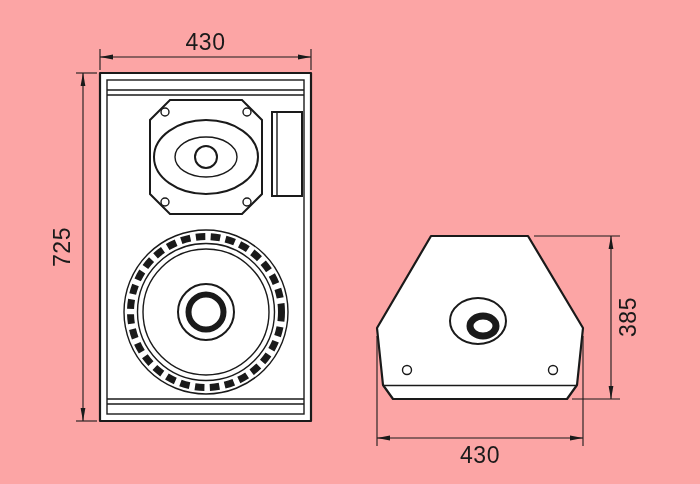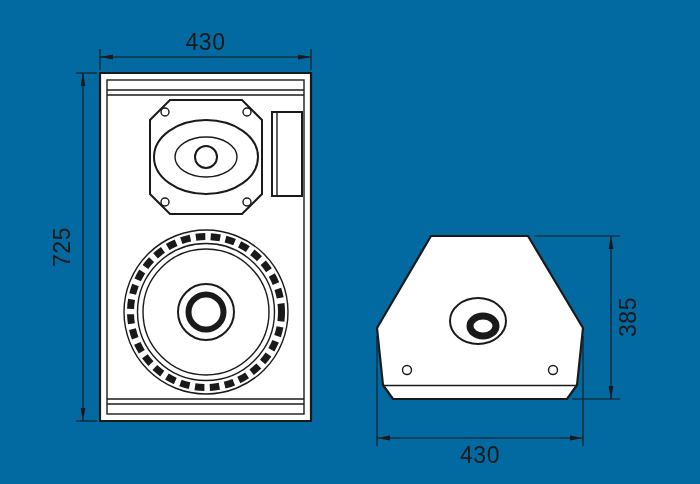--- a/index.html
+++ b/index.html
@@ -1,20 +1,20 @@
 <!DOCTYPE html>
 <html><head>
 <meta charset="utf-8">
 <style>
   html, body { margin: 0; padding: 0; background: #ffffff; }
   .canvas {
     position: relative;
     width: 700px;
     height: 484px;
-    background: #0369a1;
+    background: #fca5a5;
     overflow: hidden;
   }
   svg { display: block; }
   text {
     fill: #1a1a1a;
     font-family: "Liberation Sans", sans-serif;
     font-size: 23px;
     letter-spacing: 0.5px;
   }
   .outline   { fill: #ffffff; stroke: #1a1a1a; stroke-width: 2.2; stroke-linejoin: round; }

